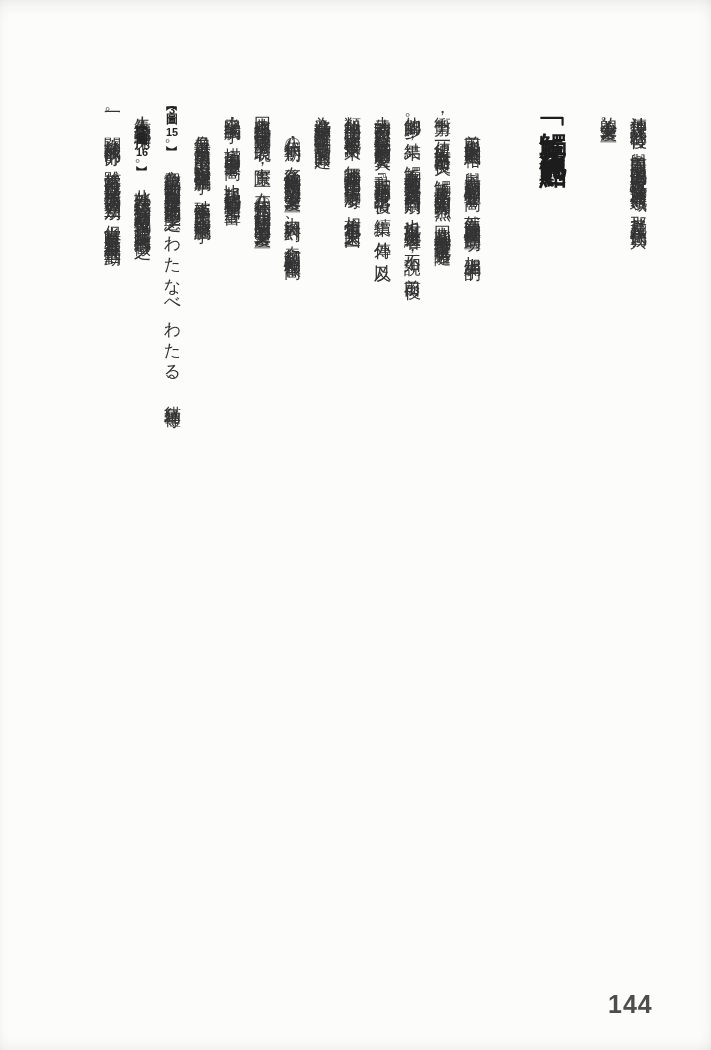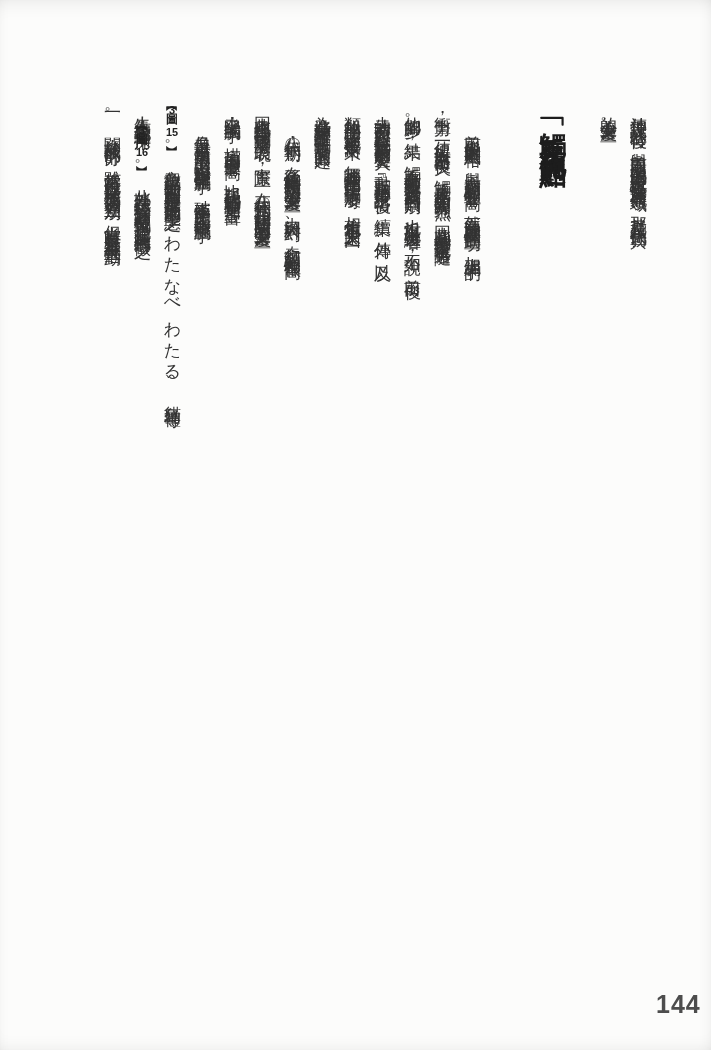--- a/index.html
+++ b/index.html
@@ -69,21 +69,20 @@
     letter-spacing:0;
   }
   .page-number {
     position:absolute;
     left:608px; top:990px;
     font-family:"Liberation Sans","DejaVu Sans",sans-serif;
     font-weight:bold;
     font-size:25px;
     letter-spacing:1px;
     color:#4d4d4d;
-    margin-left:48px;
   }
 </style>
 </head>
 <body>
 
 <div class="page">
   <div class="textarea">
     <div class="colgroup"><div class="col">神傳說』大紅的背後，與前田不同流派的觸手表現也在慢慢滲透其他領域。那就是八〇年代勃興</div><div class="col">的美少女漫畫。</div></div>
     <div class="heading">「觸手」多樣化的起點</div>
     <div class="colgroup"><div class="col indent">前田俊夫的劇畫風格，與暴力類別的親和性非常高。然而由於其壓倒性的畫功，加上觸手的</div><div class="col">衝擊力，使得一般人對前田俊夫<span class="sideways">＝</span>觸手成人作品的印象異常強烈，因此其他劇畫作家也沒有追隨</div><div class="col">他的腳步。結果，觸手在劇畫領域既沒有形成獨自的類別，也沒有出現後繼者。不如說，前田俊</div><div class="col">夫的功蹟反而對八〇年代動畫業界的影響更大。動畫版『超神傳說』出名後，續集、外傳、以及</div><div class="col">類似的作品接二連三地被製作出來，無論哪個作品都使用了「觸手凌辱」。相信也有不少人是因</div><div class="col">為這些動畫才覺醒了對「觸手凌辱」的興趣。</div><div class="col indent">八〇年代初期，在後色情劇畫時代抬頭的美少女漫畫，由於與科幻、奇幻類的親和性很高，</div><div class="col">因此也經常採用「觸手凌辱」的表現。實際上，在八〇年代到九〇年代初這段時間的美少女漫畫</div><div class="col">中登場的觸手，描寫的自由度非常高，比起現代的觸手種類更加豐富。</div><div class="col indent">像是吾妻日出夫常用的謎之「自由變形生命體觸手」、破李拳龍的正統派「章魚型觸手」</div><div class="col"><span class="fig">【圖<span class="tcy">3</span><span class="tcy">-</span><span class="tcy">15</span>】</span>。章魚型觸手從初期開始就是最標準常見的觸手型態之一，わたなべわたる、貓島禮等</div><div class="col">人氣作家也都經常採用<span class="fig">【圖<span class="tcy">3</span><span class="tcy">-</span><span class="tcy">16</span>】</span>。此外現在已經較少看到的「機械觸手」也是這個時代的特徵之</div><div class="col">一。關於機械的部分，雖然當時也存在「機械姦」這個獨立類別，但當時只要是形狀細長且活動</div></div>

